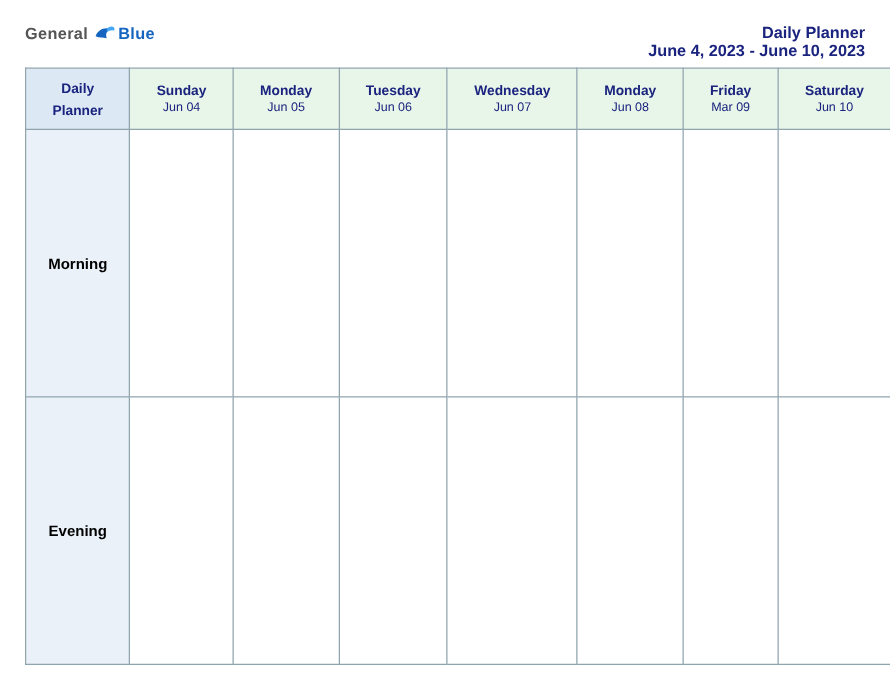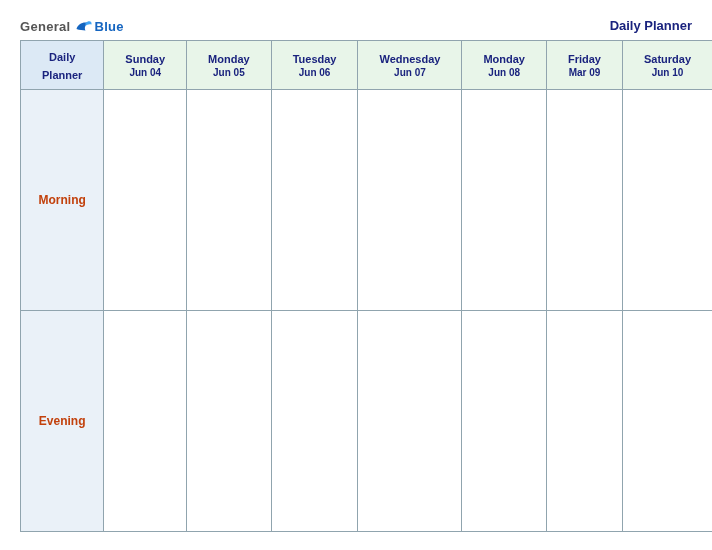--- a/index.html
+++ b/index.html
@@ -90,31 +90,31 @@
     .header-label {
       font-size: 11px;
       font-weight: bold;
       color: #1a237e;
       line-height: 1.3;
     }
 
     .header-date {
       font-size: 10px;
       color: #1a237e;
-      font-weight: bold;
+      font-weight: normal;
     }
 
     .daily-planner-header {
       background-color: #dce9f5 !important;
     }
 
     .period-label {
       font-size: 12px;
       font-weight: bold;
-      color: #c2410c;
+      color: #000000;
       background-color: #eaf1f8;
     }
 
     .period-row td {
       background-color: #fff;
       height: 90px;
     }
 
     .period-row .period-label {
       background-color: #eaf1f8;
@@ -130,20 +130,21 @@
       <span class="logo-text-general">General</span>
       <svg class="logo-bird" viewBox="0 0 24 20" fill="none" xmlns="http://www.w3.org/2000/svg">
         <path d="M2 14 C4 8, 10 4, 18 6 C14 8, 12 12, 14 16 C10 15, 6 16, 2 14Z" fill="#1565c0"></path>
         <path d="M14 6 C18 2, 23 3, 22 8 C19 7, 16 8, 14 10Z" fill="#42a5f5"></path>
       </svg>
       <span class="logo-text-blue">Blue</span>
     </div>
   </div>
   <div class="title-area">
     <div class="title-main">Daily Planner</div>
+    <div class="title-date">June 4, 2023 - June 10, 2023</div>
   </div>
 </div>
 
 <table class="planner-table">
   <thead>
     <tr class="header-row">
       <th class="daily-planner-header">
         <span class="header-label">Daily<br>Planner</span>
       </th>
       <th>

